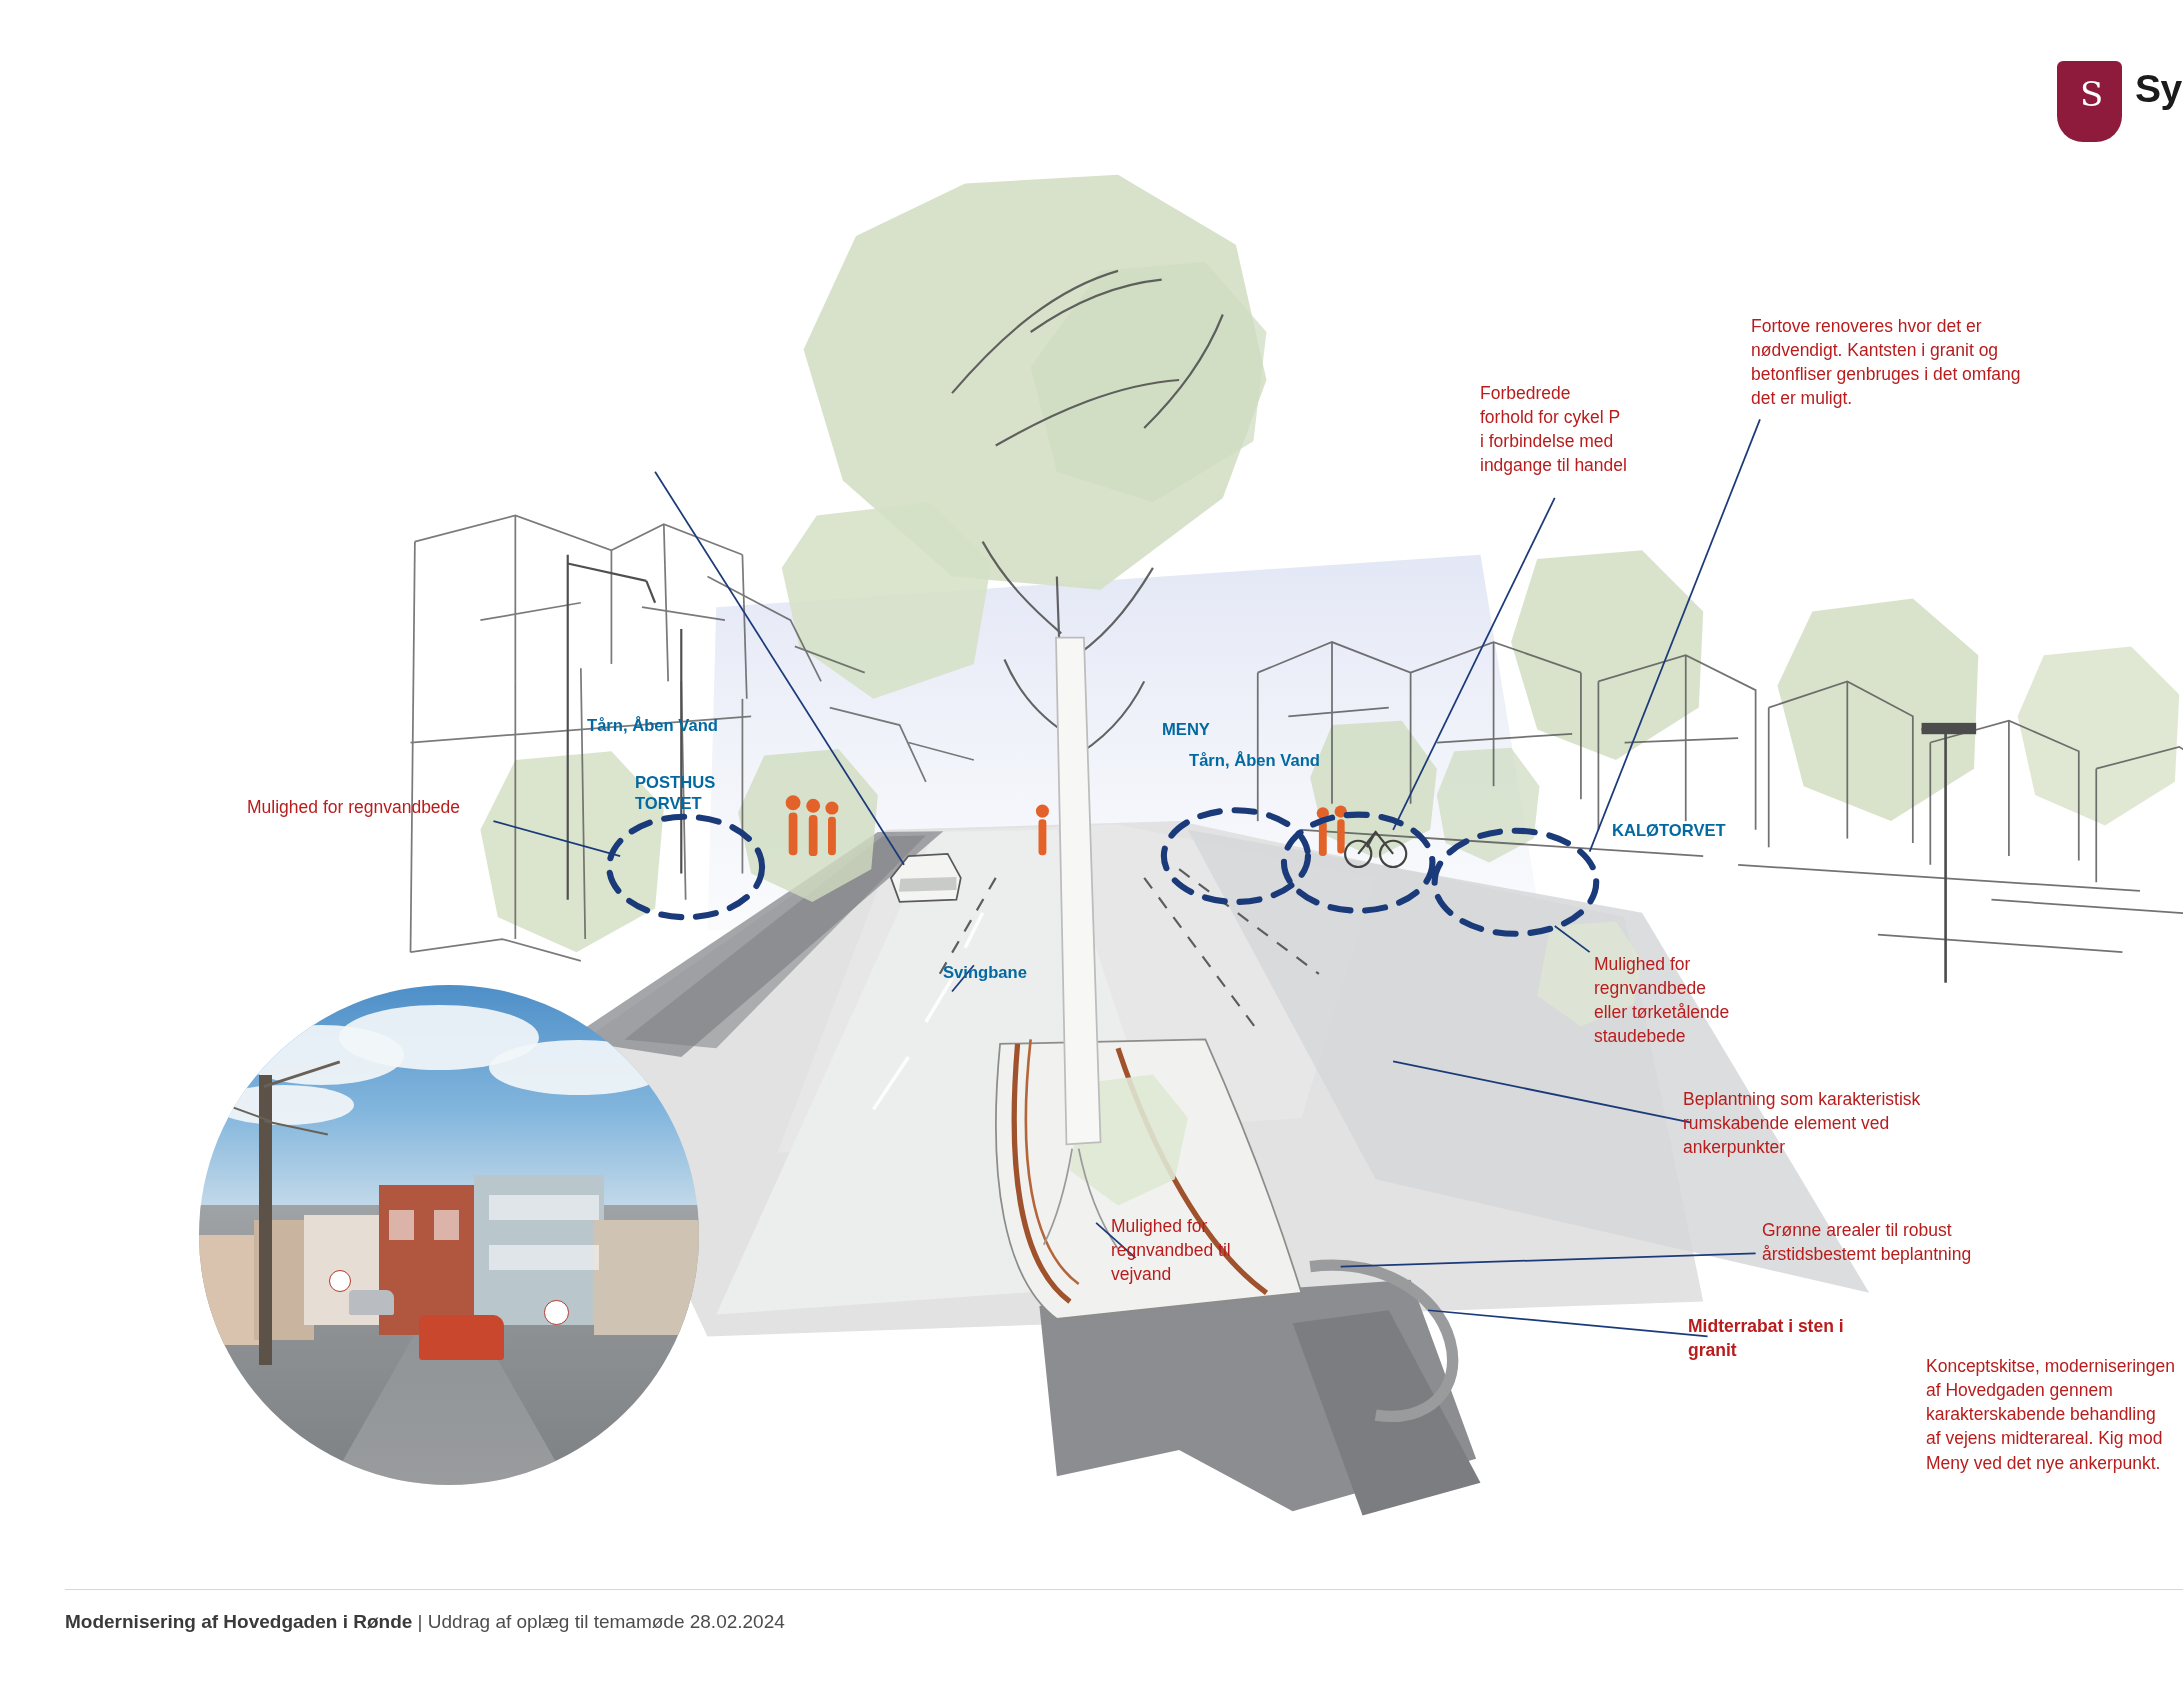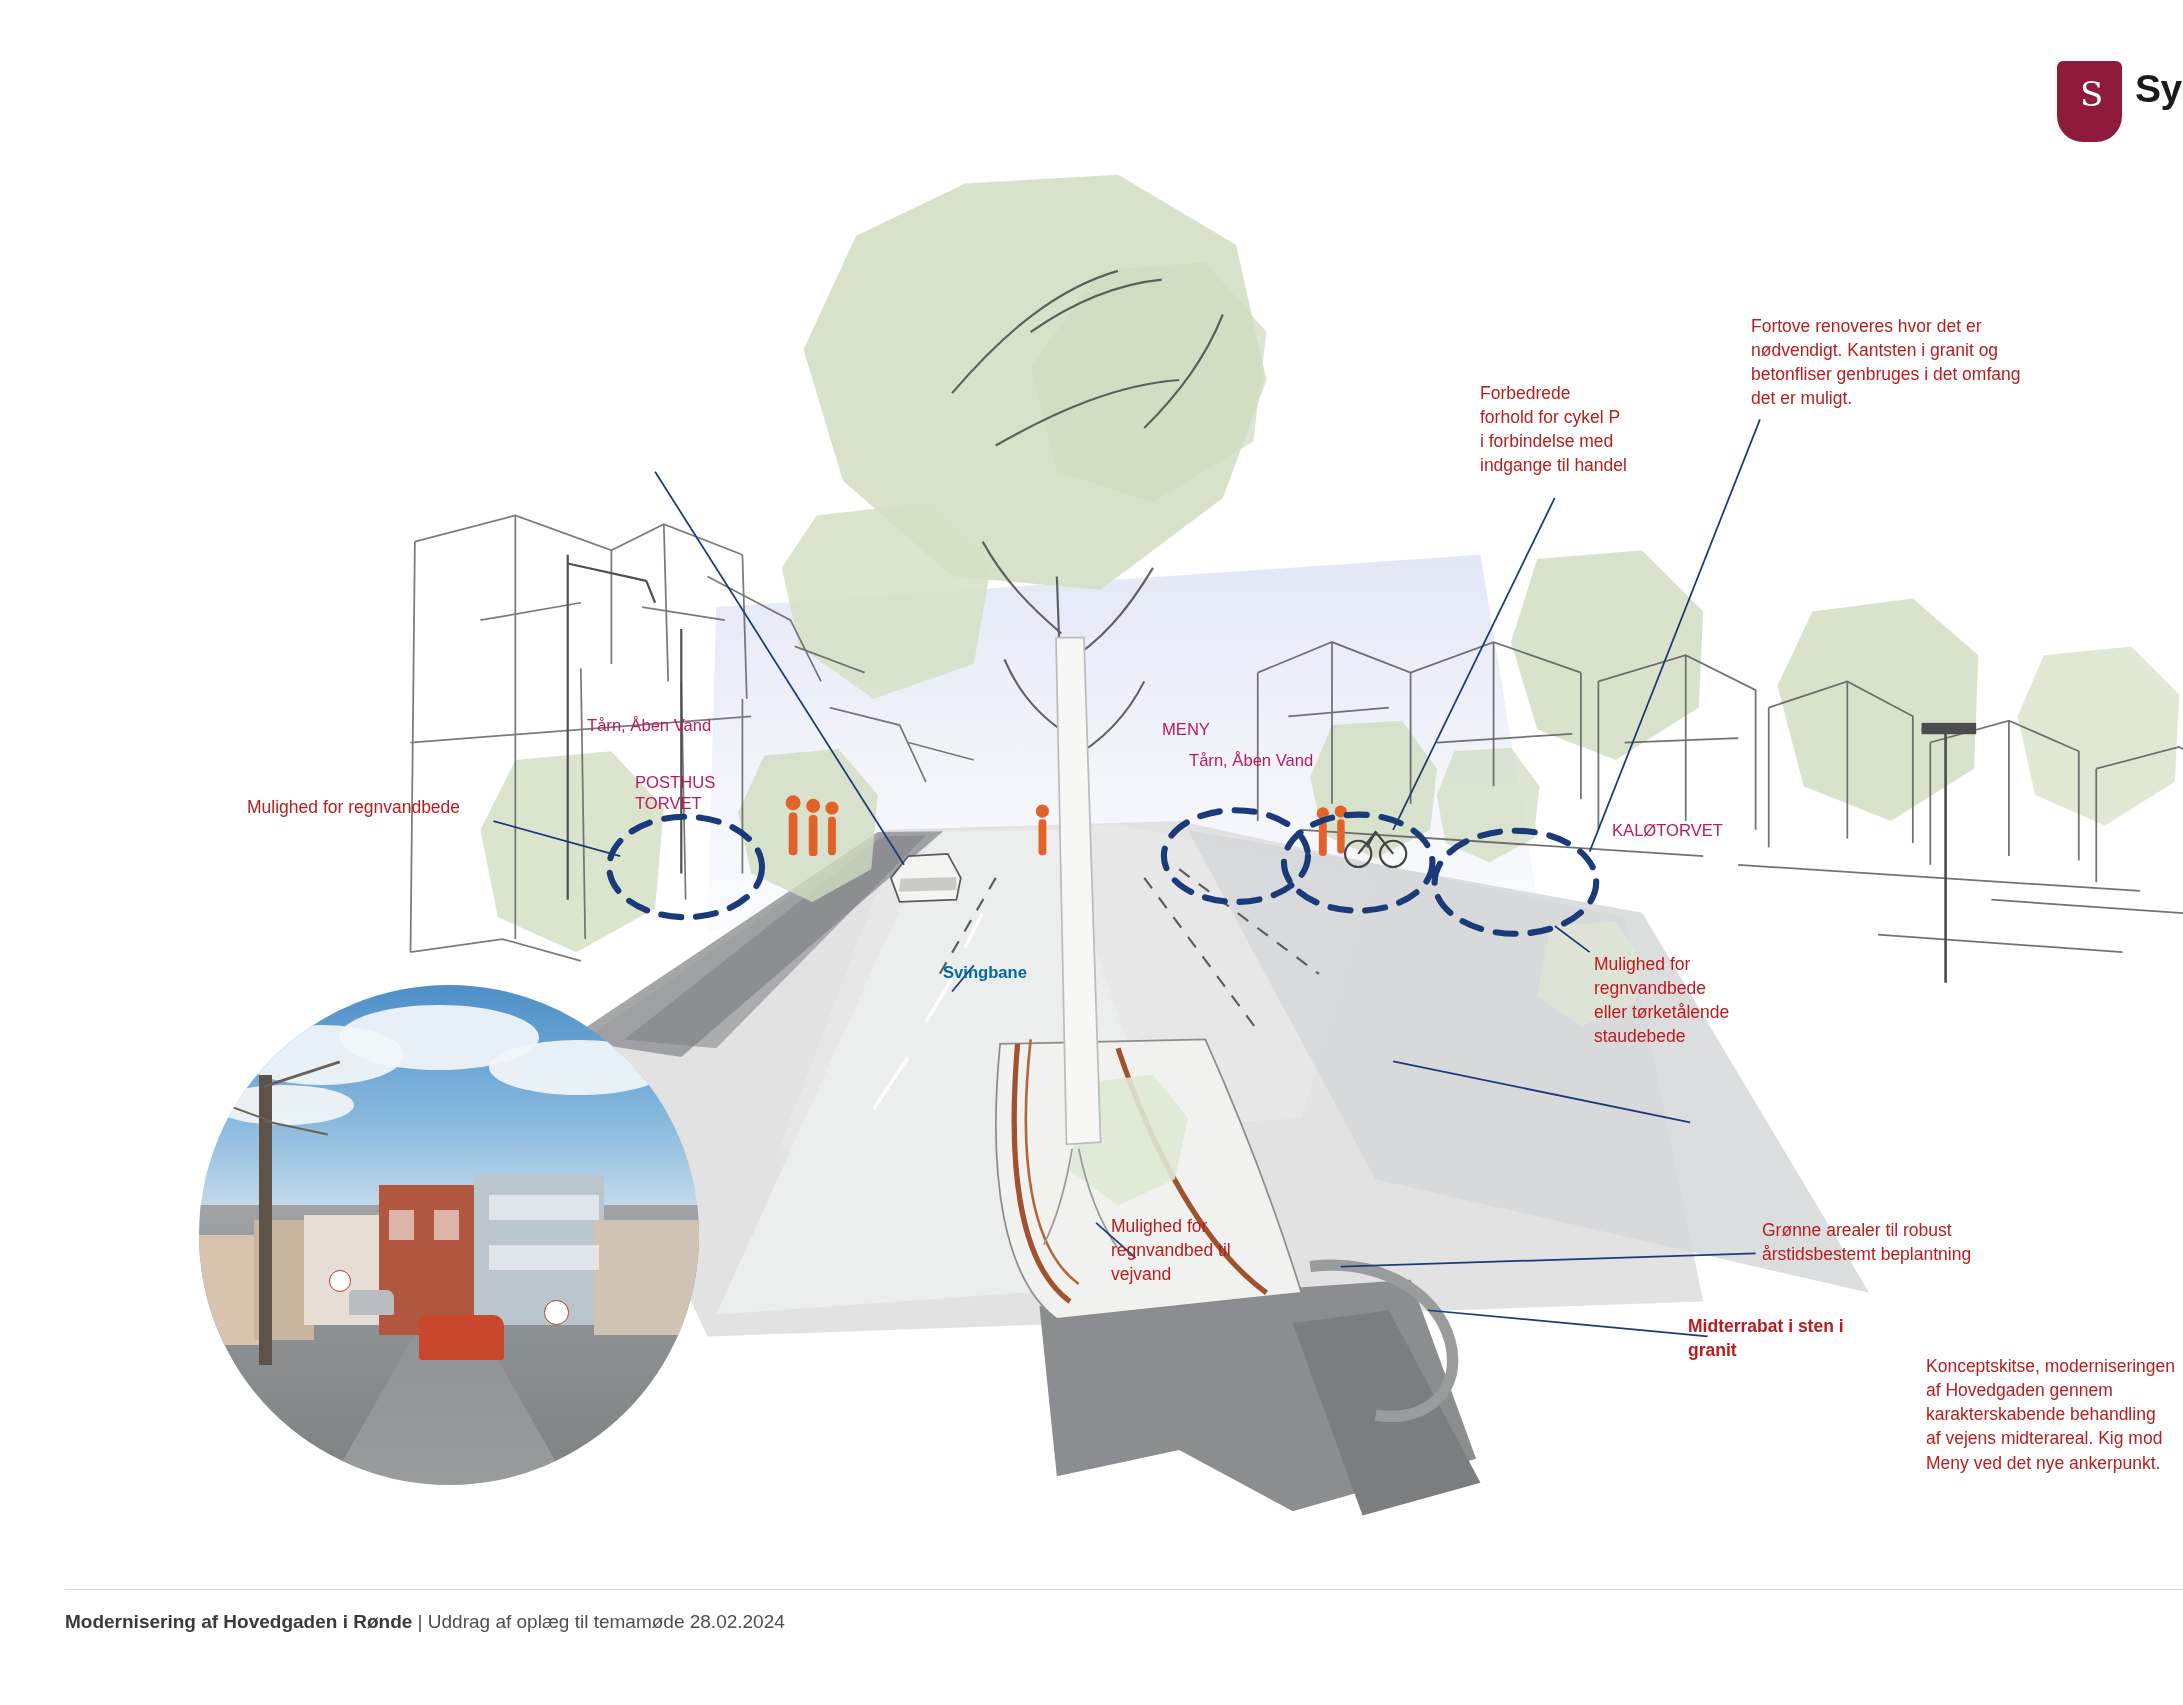--- a/index.html
+++ b/index.html
@@ -71,22 +71,22 @@
     font-size: 17.5px;
     line-height: 1.38;
     color: #b91c1c;
     white-space: pre-line;
   }
 
   
   .maplabel {
     position: absolute;
     font-size: 16.6px;
-    font-weight: normal;
-    color: #be185d;
+    font-weight: bold;
+    color: #0369a1;
     white-space: pre-line;
     line-height: 1.25;
   }
   .maplabel.blue {
     color: #0369a1;
     font-weight: bold;
   }
 
   
   #photo {
@@ -463,20 +463,23 @@
   <div class="anno" style="left:1751px; top:314px;  width:345px;">Fortove renoveres hvor det er
 nødvendigt. Kantsten i granit og
 betonfliser genbruges i det omfang
 det er muligt.</div>
 
   <div class="anno" style="left:1594px; top:952px; width:236px;">Mulighed for
 regnvandbede
 eller tørketålende
 staudebede</div>
 
+  <div class="anno" style="left:1683px; top:1087px; width:323px;">Beplantning som karakteristisk
+rumskabende element ved
+ankerpunkter</div>
 
   <div class="anno" style="left:1762px; top:1218px; width:271px;">Grønne arealer til robust
 årstidsbestemt beplantning</div>
 
   <div class="anno" style="left:1688px; top:1314px; width:227px;font-weight:bold;">Midterrabat i sten i
 granit</div>
 
   <div class="anno" style="left:1111px; top:1214px; width:192px;">Mulighed for
 regnvandbed til
 vejvand</div>

